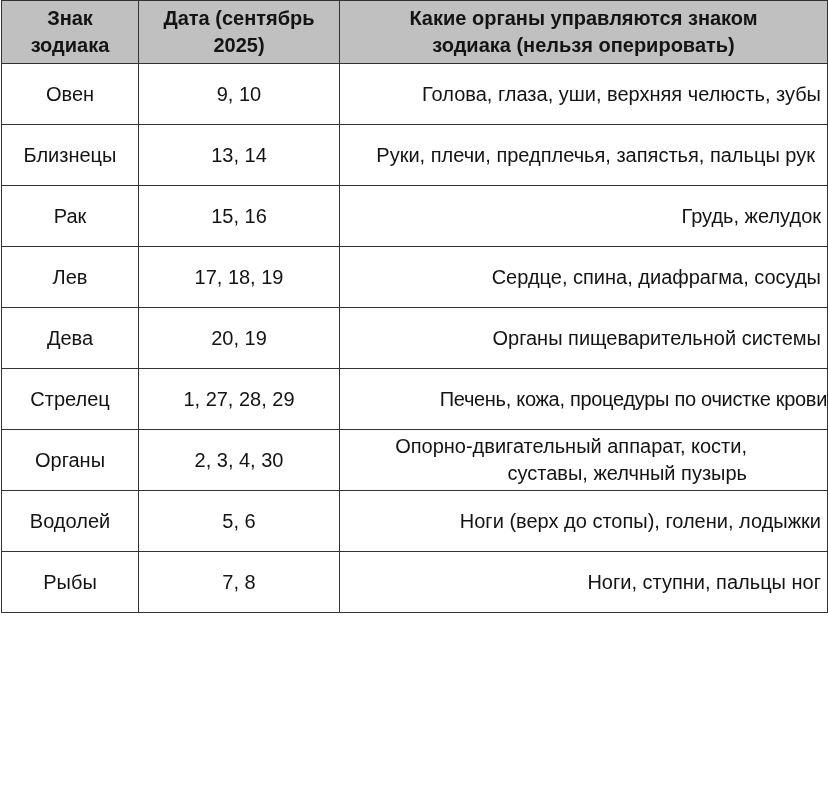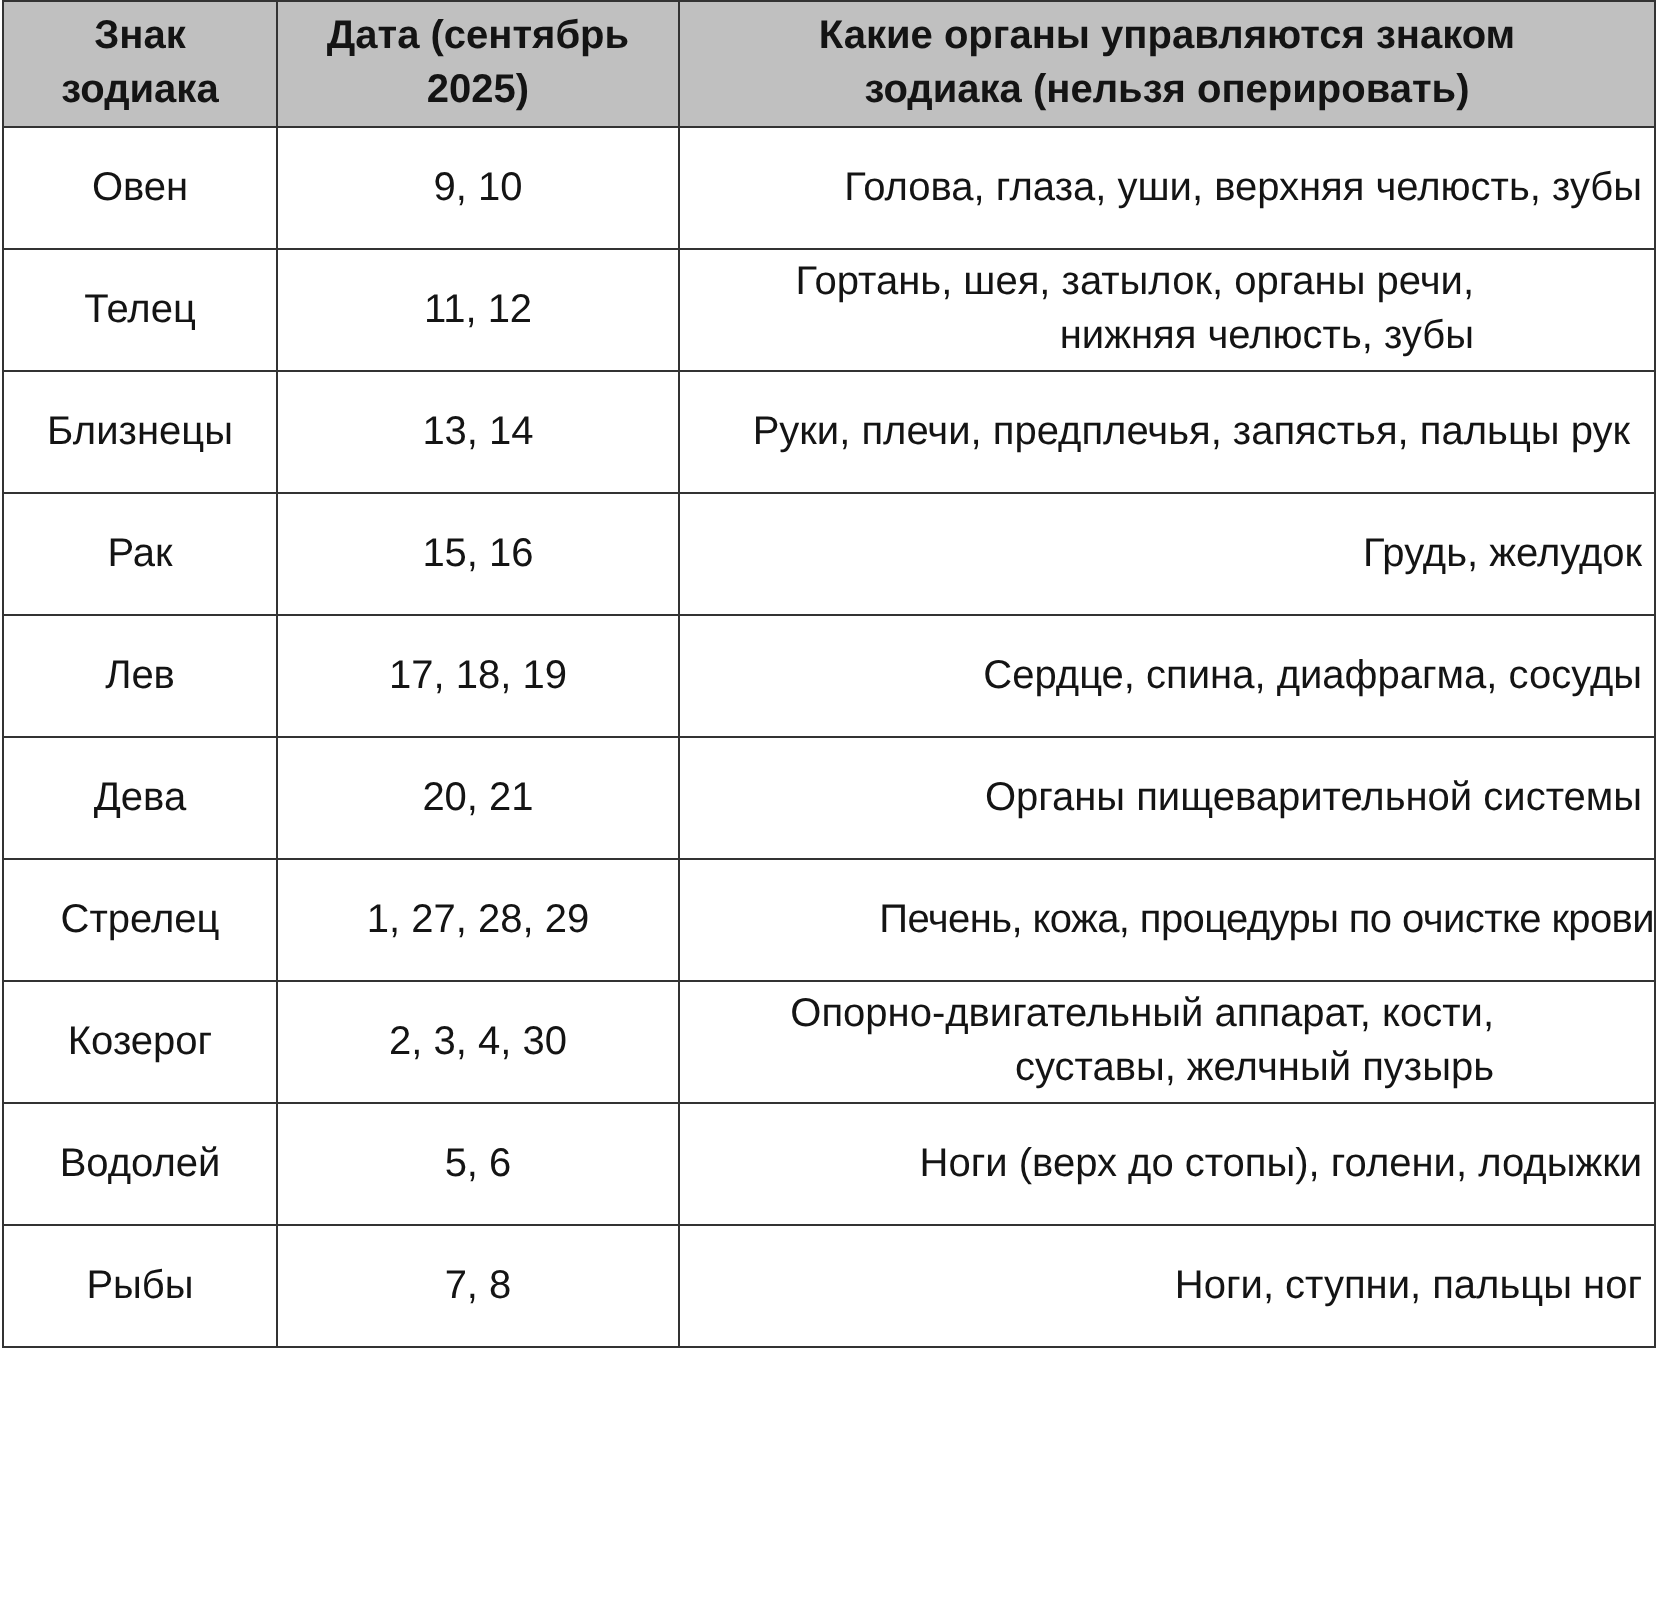--- a/index.html
+++ b/index.html
@@ -52,51 +52,46 @@
       <th style="padding:0 50px;">Какие органы управляются знаком зодиака (нельзя оперировать)</th>
     </tr>
   </thead>
   <tbody>
     <tr>
       <td class="sign">Овен</td>
       <td class="date">9, 10</td>
       <td class="organs">Голова, глаза, уши, верхняя челюсть, зубы</td>
     </tr>
     <tr>
-      <td class="sign">Телец</td>
-      <td class="date">11, 12</td>
-      <td class="organs" style="padding-right:90px;">Гортань, шея, затылок, органы речи, нижняя челюсть, зубы</td>
-    </tr>
-    <tr>
       <td class="sign">Близнецы</td>
       <td class="date">13, 14</td>
       <td class="organs" style="padding-right:12px;">Руки, плечи, предплечья, запястья, пальцы рук</td>
     </tr>
     <tr>
       <td class="sign">Рак</td>
       <td class="date">15, 16</td>
       <td class="organs">Грудь, желудок</td>
     </tr>
     <tr>
       <td class="sign">Лев</td>
       <td class="date">17, 18, 19</td>
       <td class="organs">Сердце, спина, диафрагма, сосуды</td>
     </tr>
     <tr>
       <td class="sign">Дева</td>
-      <td class="date">20, 21</td>
+      <td class="date">20, 19</td>
       <td class="organs">Органы пищеварительной системы</td>
     </tr>
     <tr>
       <td class="sign">Стрелец</td>
       <td class="date">1, 27, 28, 29</td>
       <td class="organs" style="padding-right:0; white-space:nowrap; letter-spacing:-0.3px;">Печень, кожа, процедуры по очистке крови</td>
     </tr>
     <tr>
-      <td class="sign">Козерог</td>
+      <td class="sign">Органы</td>
       <td class="date">2, 3, 4, 30</td>
       <td class="organs" style="padding-right:80px;">Опорно-двигательный аппарат, кости, суставы, желчный пузырь</td>
     </tr>
     <tr>
       <td class="sign">Водолей</td>
       <td class="date">5, 6</td>
       <td class="organs">Ноги (верх до стопы), голени, лодыжки</td>
     </tr>
     <tr>
       <td class="sign">Рыбы</td>

